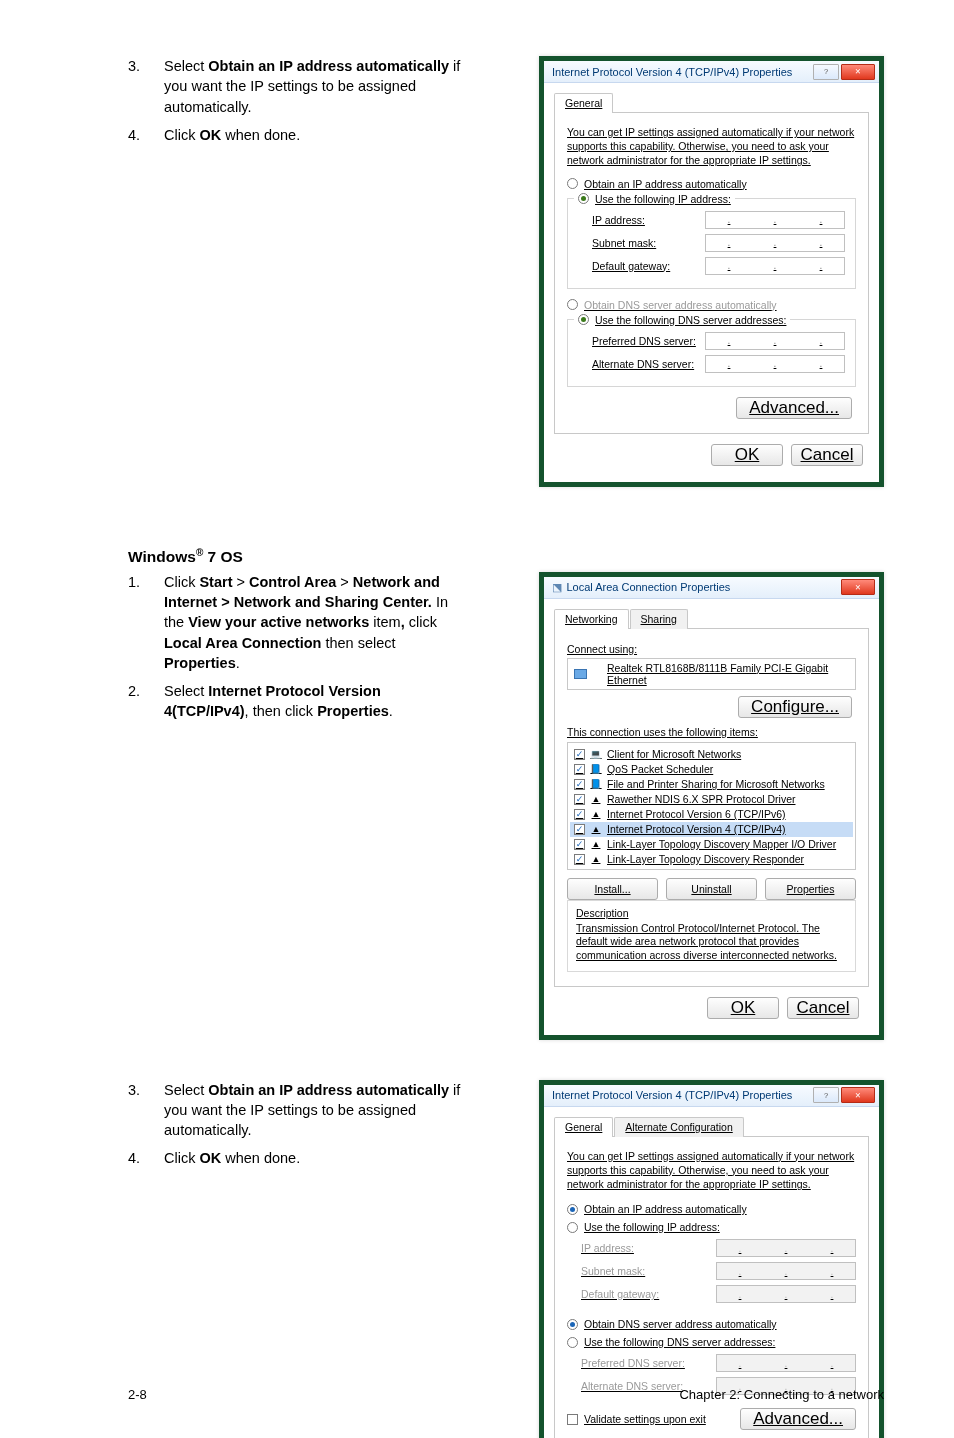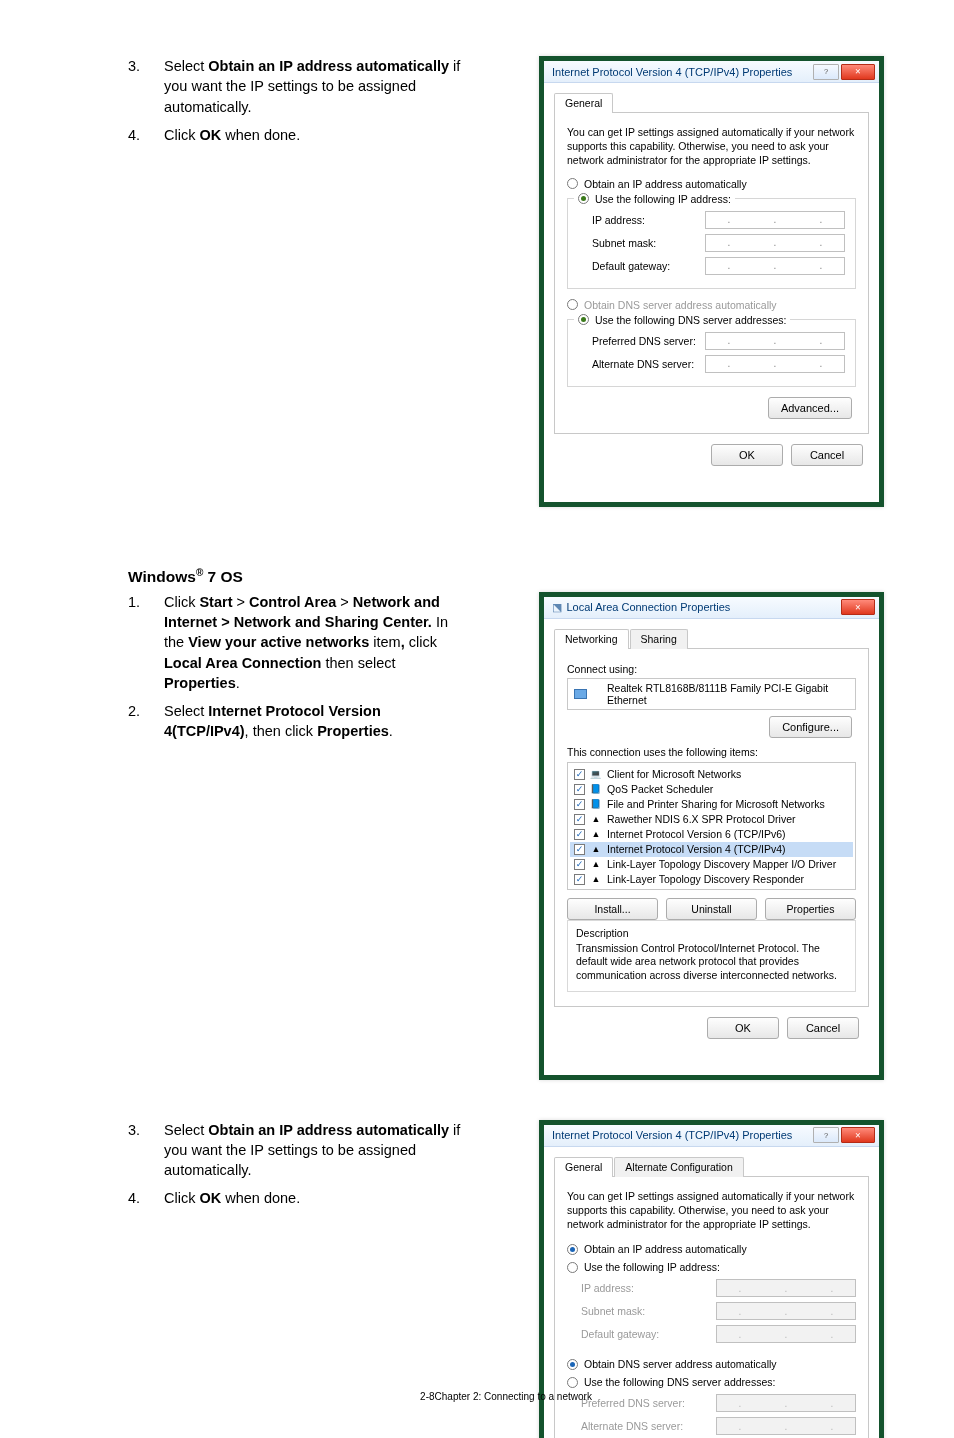--- a/index.html
+++ b/index.html
@@ -16,36 +16,36 @@
   .col-text { width: 360px; padding-right: 20px; }
   .col-img { flex: 1; display: flex; justify-content: flex-end; }
 
   
   .win-dialog { width: 345px; border: 5px solid #14532d; font-size: 10.5px; background: #fff; box-shadow: 0 0 4px rgba(0,0,0,.15);}
   .titlebar { display:flex; justify-content:space-between; align-items:center; height:22px; padding:0 4px 0 8px; background:linear-gradient(#f7fbff,#e4effb); border-bottom:1px solid #c7d8ef; color:#003a74; font-size:11px;}
   .titlebar .tb-btns { display:flex; gap:2px;}
   .tb-btn { width:26px; height:16px; border:1px solid #b0b0b0; background:#efefef; color:#555; font-size:7.5px; display:flex; align-items:center; justify-content:center; border-radius:1px;}
   .tb-close { background:linear-gradient(#ff8a7a,#e0381e); border-color:#b52b16; color:#fff; width:34px;}
   .tb-help { background:linear-gradient(#f6f9fe,#dbe9fb);}
-  .dlg-body { padding: 6px 10px 26px 10px; }
+  .dlg-body { padding: 6px 10px 6px 10px; text-decoration: underline; }
   .tabs { display:flex; margin-bottom:-1px; gap:1px; padding-top:4px;}
   .tab { padding:3px 10px 4px 10px; border:1px solid #c8c8c8; border-bottom:none; background:#fff; font-size:10.5px; border-top-left-radius:2px; border-top-right-radius:2px;}
   .tab.inactive { background:#f1f1f1; }
   .tab-panel { border:1px solid #c8c8c8; padding:10px 12px 14px 12px; }
   .desc { margin: 2px 0 10px 0; line-height:1.35;}
   fieldset.grp { border:1px solid #d6d6d6; padding:8px 10px 10px 10px; margin-top:8px;}
   .radio-row { display:flex; align-items:center; gap:6px; margin:2px 0 6px 0;}
   .radio { width:11px; height:11px; border:1px solid #7a7a7a; border-radius:50%; display:inline-flex; align-items:center; justify-content:center; background:#fff;}
   .radio.sel::after{content:""; width:5px; height:5px; background:#3b7a1c; border-radius:50%;}
   .radio.sel-blue::after{content:""; width:5px; height:5px; background:#1b65b7; border-radius:50%;}
   .field-row { display:flex; align-items:center; justify-content:space-between; margin:5px 0 3px 14px;}
   .ip-box { width:140px; height:18px; border:1px solid #c0c0c0; background:#fff; display:flex; align-items:center; justify-content:space-around; color:#888; font-size:10px;}
   .ip-box.disabled { background:#f2f2f2; color:#bbb;}
   .ip-box .dot { color:inherit; }
-  .btn { height:22px; padding:0 12px; border:1px solid #acacac; background:linear-gradient(#fefefe,#e7e7e7); border-radius:3px; font-size:11px; display:inline-flex; align-items:center; justify-content:center;}
+  .btn { height:22px; padding:0 12px; border:1px solid #acacac; background:linear-gradient(#fefefe,#e7e7e7); border-radius:3px; font-size:17px; display:inline-flex; align-items:center; justify-content:center;}
   .btn-row { display:flex; justify-content:flex-end; gap:8px; padding:10px 6px 10px 0;}
   .btn-row.alt { padding:10px 10px 10px 0;}
   .adv-row { display:flex; justify-content:flex-end; margin:10px 4px 0 0;}
   .chk-row{ display:flex; align-items:center; gap:6px; margin:12px 0 2px 0;}
   .chk{ width:11px;height:11px;border:1px solid #7a7a7a;background:#fff;display:inline-flex;align-items:center;justify-content:center;}
   .chk.checked::after{content:"✓"; font-size:9px; color:#1b65b7; line-height:1;}
   .disabled-text{ color:#9a9a9a;}
 
   
   .lan-conn-label { margin:4px 0 3px 0;}
@@ -55,21 +55,21 @@
   .items-box{ border:1px solid #c8c8c8; padding:4px 2px; height:128px; overflow:hidden; background:#fff;}
   .item-row{ display:flex; align-items:center; gap:5px; padding:1.5px 4px; font-size:10.5px;}
   .item-row .icn{ width:12px;height:12px; display:inline-flex;align-items:center;justify-content:center;font-size:9px;}
   .item-row.hl{ background:#c6dcf6;}
   .three-btn{ display:flex; justify-content:space-between; margin-top:8px; gap:8px;}
   .three-btn .btn{ flex:1; min-width:0; font-size:10.5px;}
   .desc-box{ border:1px solid #d9d9d9; padding:6px 8px 8px 8px; }
   .desc-box .hd{ font-size:10.5px; margin-bottom:3px;}
 
   
-  .footer { position:absolute; left:128px; right:70px; bottom:36px; display:flex; justify-content:center; font-size:10px; }
+  .footer { position:absolute; left:128px; right:70px; bottom:36px; display:flex; justify-content:space-between; font-size:13px; }
 
 </style>
 </head>
 <body>
 <div class="page">
 
 <div class="row">
   <div class="col-text">
     <ol class="steps">
       <li>

